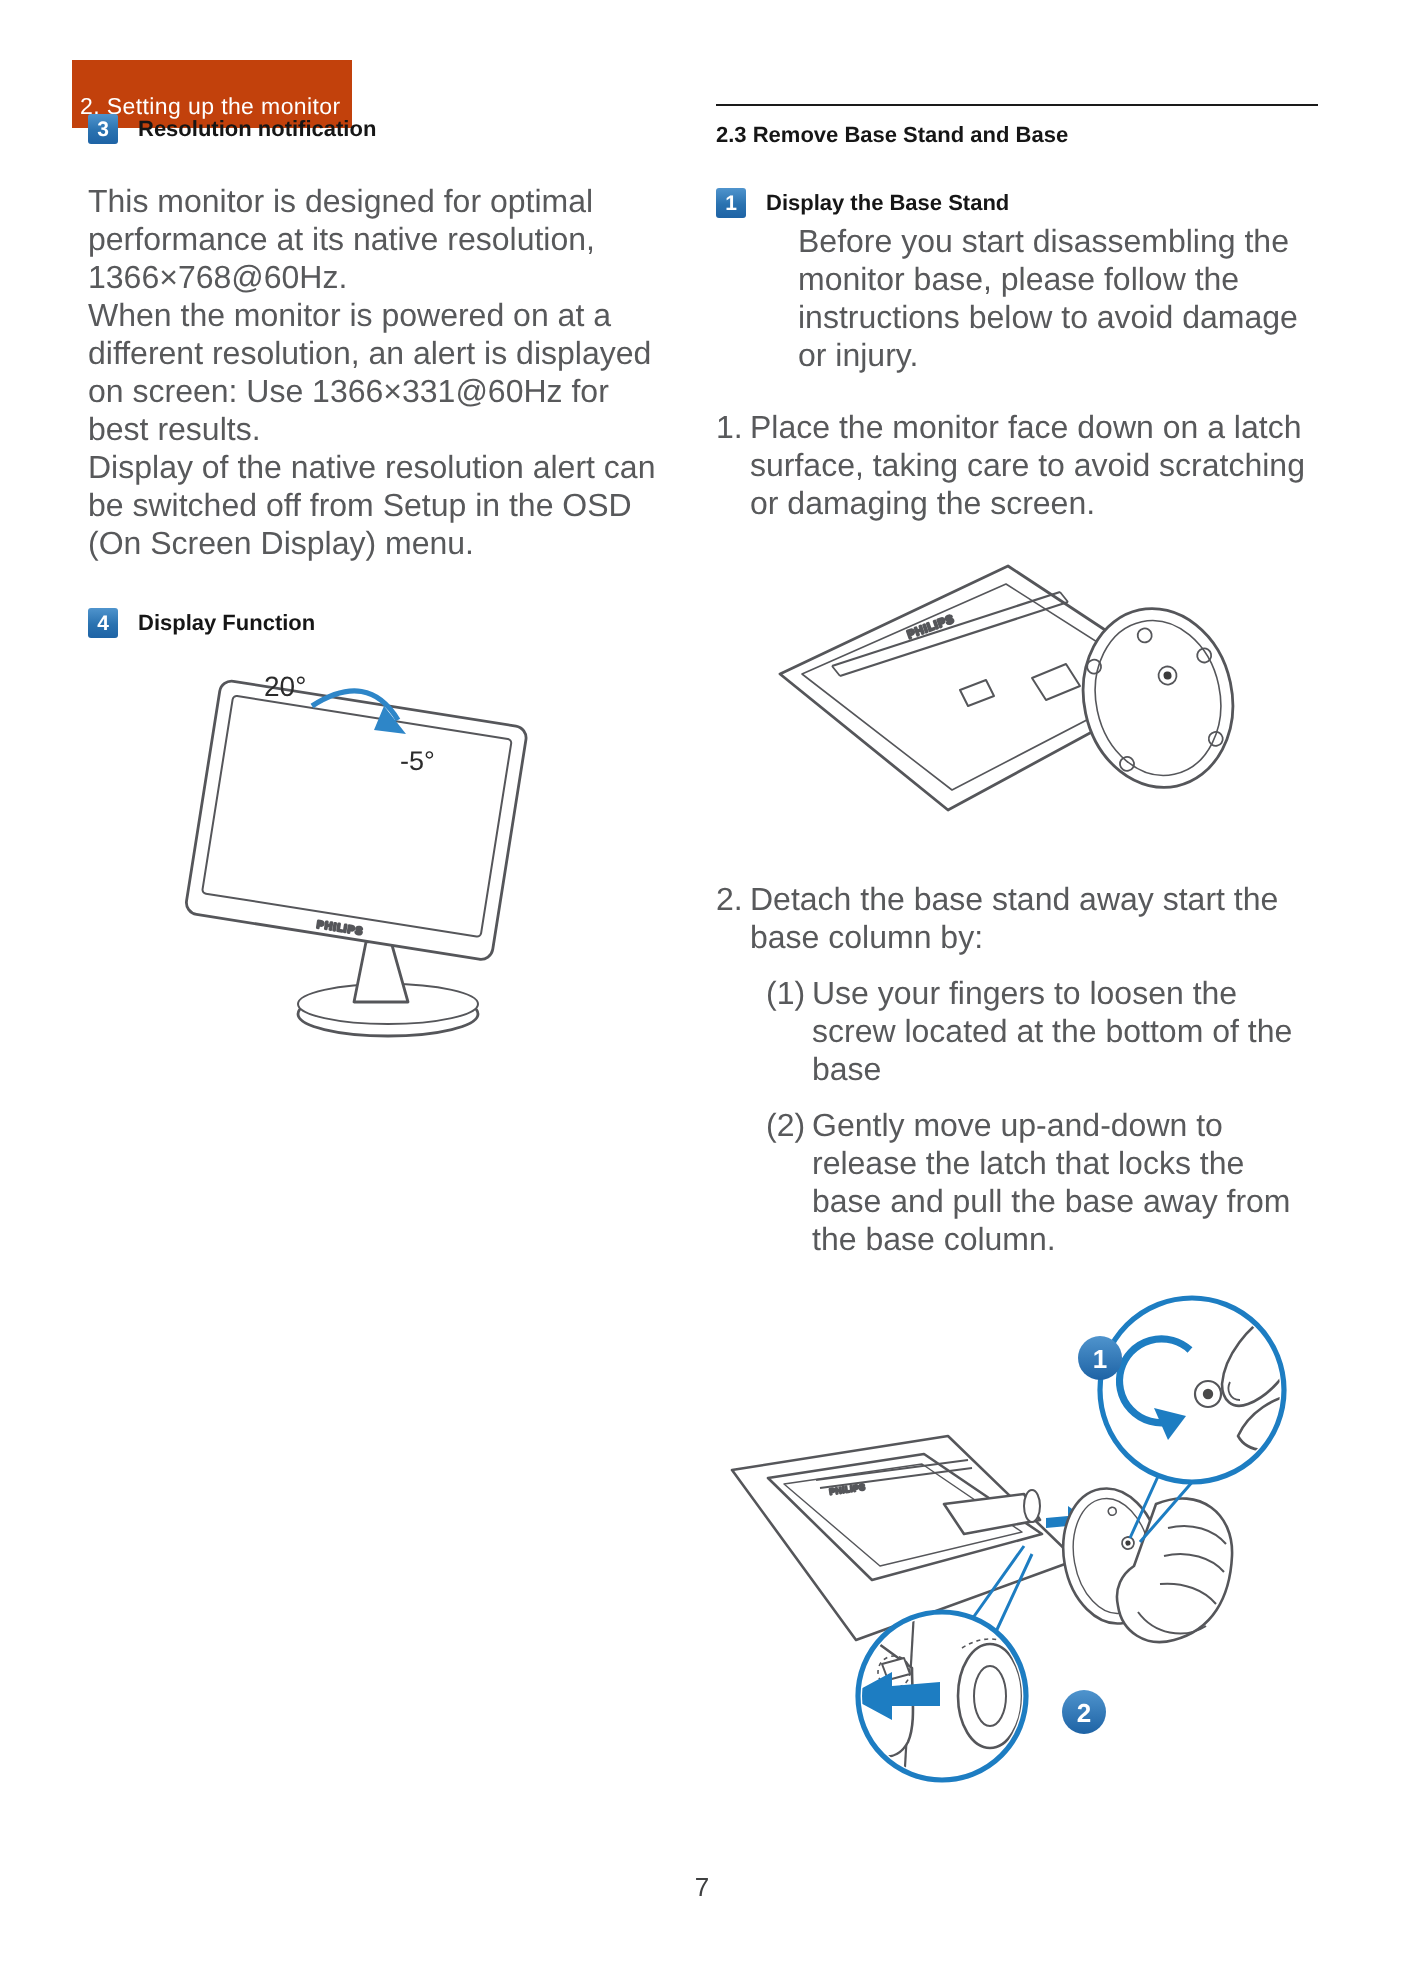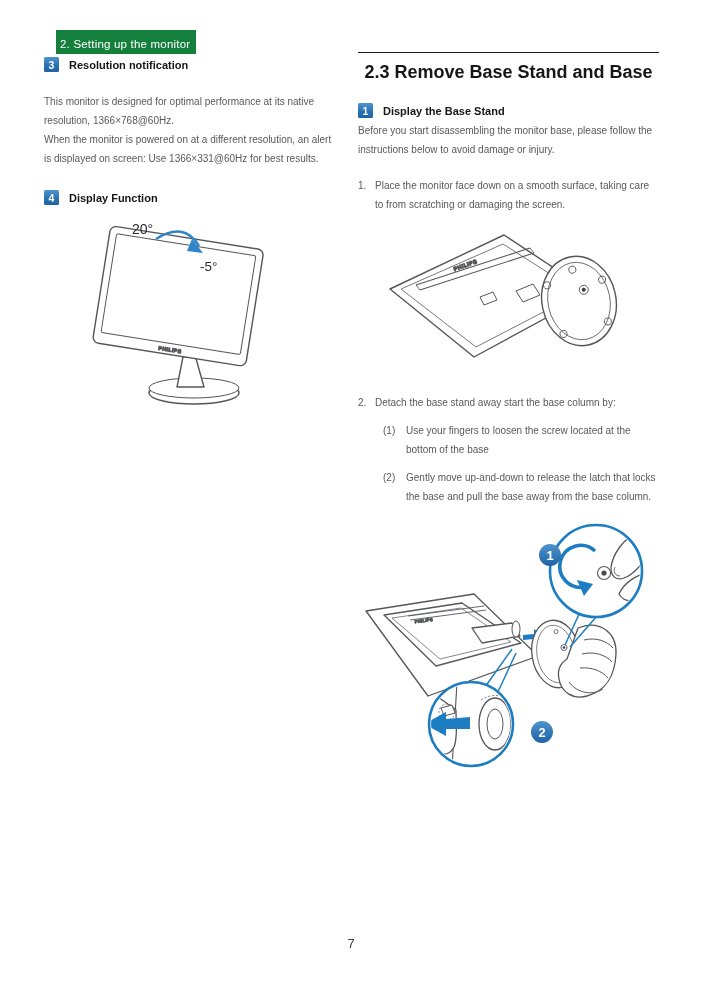--- a/index.html
+++ b/index.html
@@ -1,37 +1,37 @@
 <!DOCTYPE html>
 <html><head>
 <meta charset="utf-8">
 <style>
   html,body{margin:0;padding:0;background:#ffffff;}
   .page{
     position:relative;width:702px;height:993px;background:#ffffff;overflow:hidden;
     font-family:"Liberation Sans",sans-serif;color:#58595b;
   }
   .chapter-badge{
-    position:absolute;left:56px;top:30px;background:#15803d;color:#ffffff;
-    font-size:11.5px;line-height:13px;padding:8px 6px 3px 4px;letter-spacing:.2px;
+    position:absolute;left:36px;top:30px;background:#c2410c;color:#ffffff;
+    font-size:11.5px;line-height:13px;padding:18px 6px 3px 4px;letter-spacing:.2px;
   }
   .col{position:absolute;}
   .col-left{left:44px;top:57px;width:288px;}
   .col-right{left:358px;top:45px;width:301px;}
   .sec-head{display:flex;align-items:center;gap:10px;}
   .numbadge{
     width:15px;height:15px;flex:0 0 15px;border-radius:1.5px;
     background:linear-gradient(180deg,#4f94cd 0%,#2a72b0 55%,#1e63a5 100%);
     color:#fff;font-size:10.5px;font-weight:bold;display:flex;align-items:center;justify-content:center;
   }
   .sec-title{font-size:11px;font-weight:bold;color:#161616;}
-  .body{font-size:10px;line-height:19px;color:#58595b;}
+  .body{font-size:16px;line-height:19px;color:#58595b;}
   .para{margin-top:20px;}
   .rule{border-top:1.6px solid #1a1a1a;margin:7px 0 0 0;}
-  .h23{font-size:18px;font-weight:bold;color:#161616;margin-top:9px;text-align:center;}
+  .h23{font-size:11px;font-weight:bold;color:#161616;margin-top:9px;}
   .li{display:flex;margin-top:17px;}
   .li .n{width:17px;flex:0 0 17px;}
   .li .t{flex:1;}
   .sub{margin-left:25px;margin-top:9px;}
   .sub .n{width:23px;flex:0 0 23px;}
   .illus{display:block;}
   .footer-num{position:absolute;left:0;bottom:42px;width:100%;text-align:center;
     font-size:13px;color:#3f4041;}
   .mt20{margin-top:20px;}
   .mt22{margin-top:22px;}
@@ -46,20 +46,21 @@
   <div class="chapter-badge">2. Setting up the monitor</div>
 
   <div class="col col-left">
     <div class="sec-head">
       <span class="numbadge">3</span>
       <span class="sec-title">Resolution notification</span>
     </div>
     <div class="body para">
       <div>This monitor is designed for optimal performance at its native resolution, 1366×768@60Hz.</div>
       <div>When the monitor is powered on at a different resolution, an alert is displayed on screen: Use 1366×331@60Hz for best results.</div>
+      <div>Display of the native resolution alert can be switched off from Setup in the OSD (On Screen Display) menu.</div>
     </div>
 
     <div class="sec-head mt22">
       <span class="numbadge">4</span>
       <span class="sec-title">Display Function</span>
     </div>
 
     <svg class="illus mt10" width="215" height="196" viewBox="0 0 215 196" style="margin-left:38px;">
       <g fill="none" stroke="#55565a" stroke-width="1.4" stroke-linejoin="round">
 
@@ -83,25 +84,25 @@
   </div>
 
   <div class="col col-right">
     <div class="rule"></div>
     <div class="h23">2.3 Remove Base Stand and Base</div>
 
     <div class="sec-head mt20">
       <span class="numbadge">1</span>
       <span class="sec-title">Display the Base Stand</span>
     </div>
-    <div class="body" style="margin-top:3px;">Before you start disassembling the monitor base, please follow the instructions below to avoid damage or injury.</div>
+    <div class="body" style="margin-top:3px;margin-left:41px;">Before you start disassembling the monitor base, please follow the instructions below to avoid damage or injury.</div>
 
     <div class="li body">
       <span class="n">1.</span>
-      <span class="t">Place the monitor face down on a smooth surface, taking care to from scratching or damaging the screen.</span>
+      <span class="t">Place the monitor face down on a latch surface, taking care to avoid scratching or damaging the screen.</span>
     </div>
 
     <svg class="illus" width="280" height="152" viewBox="0 0 280 152" style="margin:13px 0 0 24px;">
       <g fill="none" stroke="#55565a" stroke-width="1.4" stroke-linejoin="round">
 
         <path d="M122 8 L210 66 L92 130 L8 62 Z" fill="#fff"></path>
         <path d="M121 17 L198 66 L94 120 L19 62 Z" stroke-width="0.8"></path>
 
         <path d="M34 58 L148 21" stroke-width="1.1"></path>
         <path d="M38 63 L152 26" stroke-width="1.1"></path>

